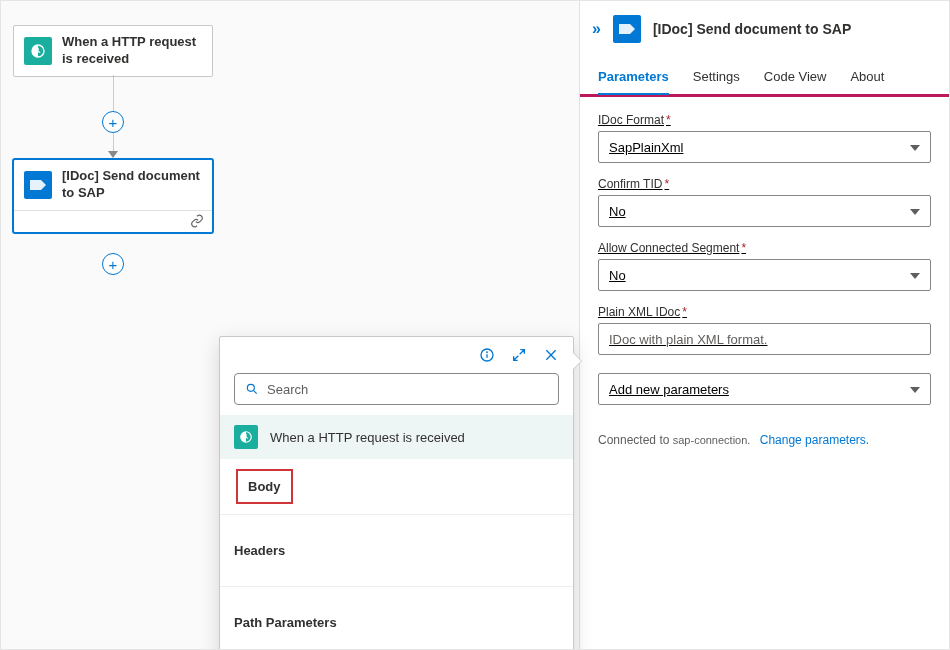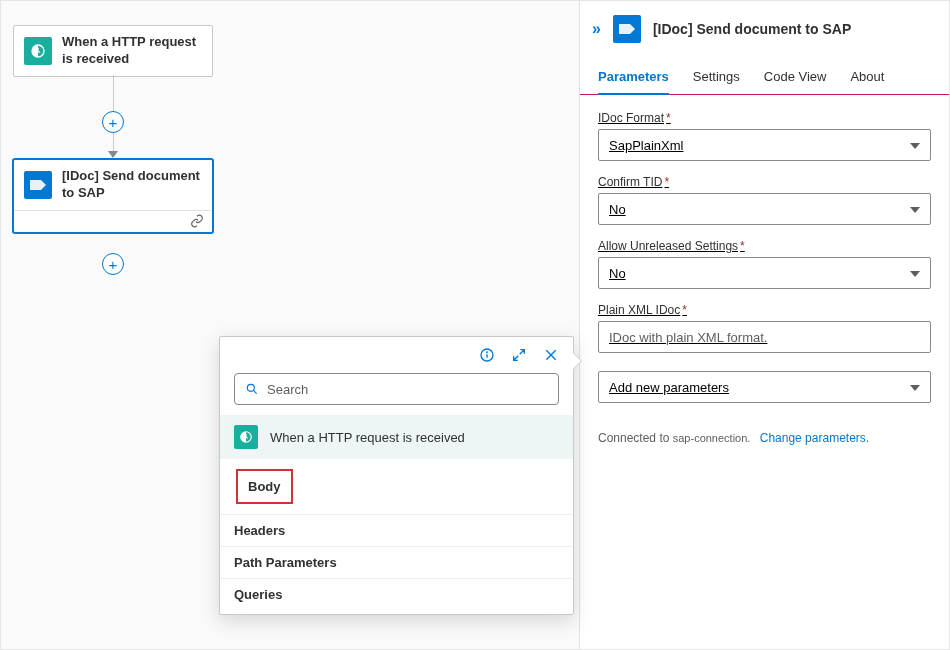--- a/index.html
+++ b/index.html
@@ -21,21 +21,21 @@
   .arrow-down { position: absolute; left: 107px; width: 0; height: 0; border-left: 5px solid transparent; border-right: 5px solid transparent; border-top: 7px solid #888; }
 
   .add-btn { position: absolute; width: 22px; height: 22px; border: 1px solid #0078d4; border-radius: 50%; background: #fff; display: flex; align-items: center; justify-content: center; color: #0078d4; font-size: 15px; cursor: pointer; left: 101px; }
 
   
   .panel { position: absolute; right: 0; top: 0; bottom: 0; width: 370px; background: #fff; border-left: 1px solid #e1e1e1; }
   .panel-head { display: flex; align-items: center; gap: 12px; padding: 14px 16px 18px 12px; }
   .collapse-arrow { color: #0078d4; cursor: pointer; font-weight: 600; }
   .panel-icon { width: 28px; height: 28px; background: #0078d4; border-radius: 2px; display:flex; align-items:center; justify-content:center;}
   .panel-title { font-weight: 600; font-size: 14px; color: #323130; }
-  .tabs { display: flex; gap: 24px; padding: 0 18px; border-bottom: 1px solid #be185d; }
+  .tabs { display: flex; gap: 24px; padding: 0 18px; border-bottom: 3px solid #be185d; }
   .tab { font-size: 13px; padding: 8px 0 10px; color: #323130; cursor: pointer; position: relative; }
   .tab.active { color: #0078d4; font-weight: 600; }
   .tab.active::after { content:""; position:absolute; left:0; right:0; bottom:-1px; height:2px; background:#0078d4; }
   .form { padding: 16px 18px 0; }
   .field { margin-bottom: 14px; text-decoration: underline; }
   .field-label { font-size: 12px; color: #323130; margin-bottom: 4px; display:block; }
   .req { color: #a4262c; margin-left: 2px; }
   .select, .textbox { width: 100%; border: 1px solid #8a8886; border-radius: 2px; height: 32px; padding: 0 30px 0 10px; font-size: 13px; background: #fff; position: relative; display:flex; align-items:center; cursor:pointer; }
   .select::after { content:""; position:absolute; right:10px; top:13px; border-left:5px solid transparent; border-right:5px solid transparent; border-top:6px solid #605e5c; }
   .textbox { cursor: text; color: #323130; }
@@ -47,21 +47,21 @@
 
   
   .picker { position: absolute; width: 355px; background: #fff; border: 1px solid #c8c8c8; box-shadow: 0 6px 20px rgba(0,0,0,.15); border-radius: 2px; }
   .picker-caret { position:absolute; top: 16px; right: -8px; width:0; height:0; border-top:8px solid transparent; border-bottom:8px solid transparent; border-left:8px solid #fff; filter: drop-shadow(1px 0 0 #c8c8c8);}
   .picker-top { display:flex; justify-content:flex-end; gap:16px; padding:10px 14px 6px; }
   .picker-top span { color:#0078d4; cursor:pointer; display:flex; align-items:center; }
   .picker-search { margin: 4px 14px 10px; border:1px solid #8a8886; height:32px; border-radius:4px; display:flex; align-items:center; gap:8px; padding:0 10px; color:#605e5c; font-size:13px;}
   .picker-section-head { display:flex; align-items:center; gap:12px; padding: 10px 14px; background:#edf6f5;}
   .picker-section-head .node-icon { width:24px; height:24px; }
   .picker-section-title { font-size:13px; color:#323130; }
-  .picker-item { padding: 8px 14px; font-size:13px; font-weight:600; color:#323130; border-top:1px solid #eee; cursor:pointer;}
+  .picker-item { padding: 28px 14px; font-size:13px; font-weight:600; color:#323130; border-top:1px solid #eee; cursor:pointer;}
   .picker-item.highlight { outline:2px solid #d13438; outline-offset:-4px; padding:12px 14px; display:inline-block; margin:8px 14px; border-top:none;}
   .picker-items-wrap { padding-bottom: 4px; }
 </style>
 </head>
 <body>
 
 <div class="node" style="top:24px; left:12px;">
   <div class="node-header">
     <div class="node-icon teal">
       <svg width="16" height="16" viewBox="0 0 24 24">
@@ -119,21 +119,21 @@
           <span>SapPlainXml</span>
         </div>
     </div>
     <div class="field">
       <label class="field-label"><span>Confirm TID</span><span class="req">*</span></label>
       <div class="select">
           <span>No</span>
         </div>
     </div>
     <div class="field">
-      <label class="field-label"><span>Allow Unreleased Settings</span><span class="req">*</span></label>
+      <label class="field-label"><span>Allow Connected Segment</span><span class="req">*</span></label>
       <div class="select">
           <span>No</span>
         </div>
     </div>
     <div class="field">
       <label class="field-label"><span>Plain XML IDoc</span><span class="req">*</span></label>
       <div class="textbox placeholder">
           <span>IDoc with plain XML format.</span>
         </div>
     </div>

